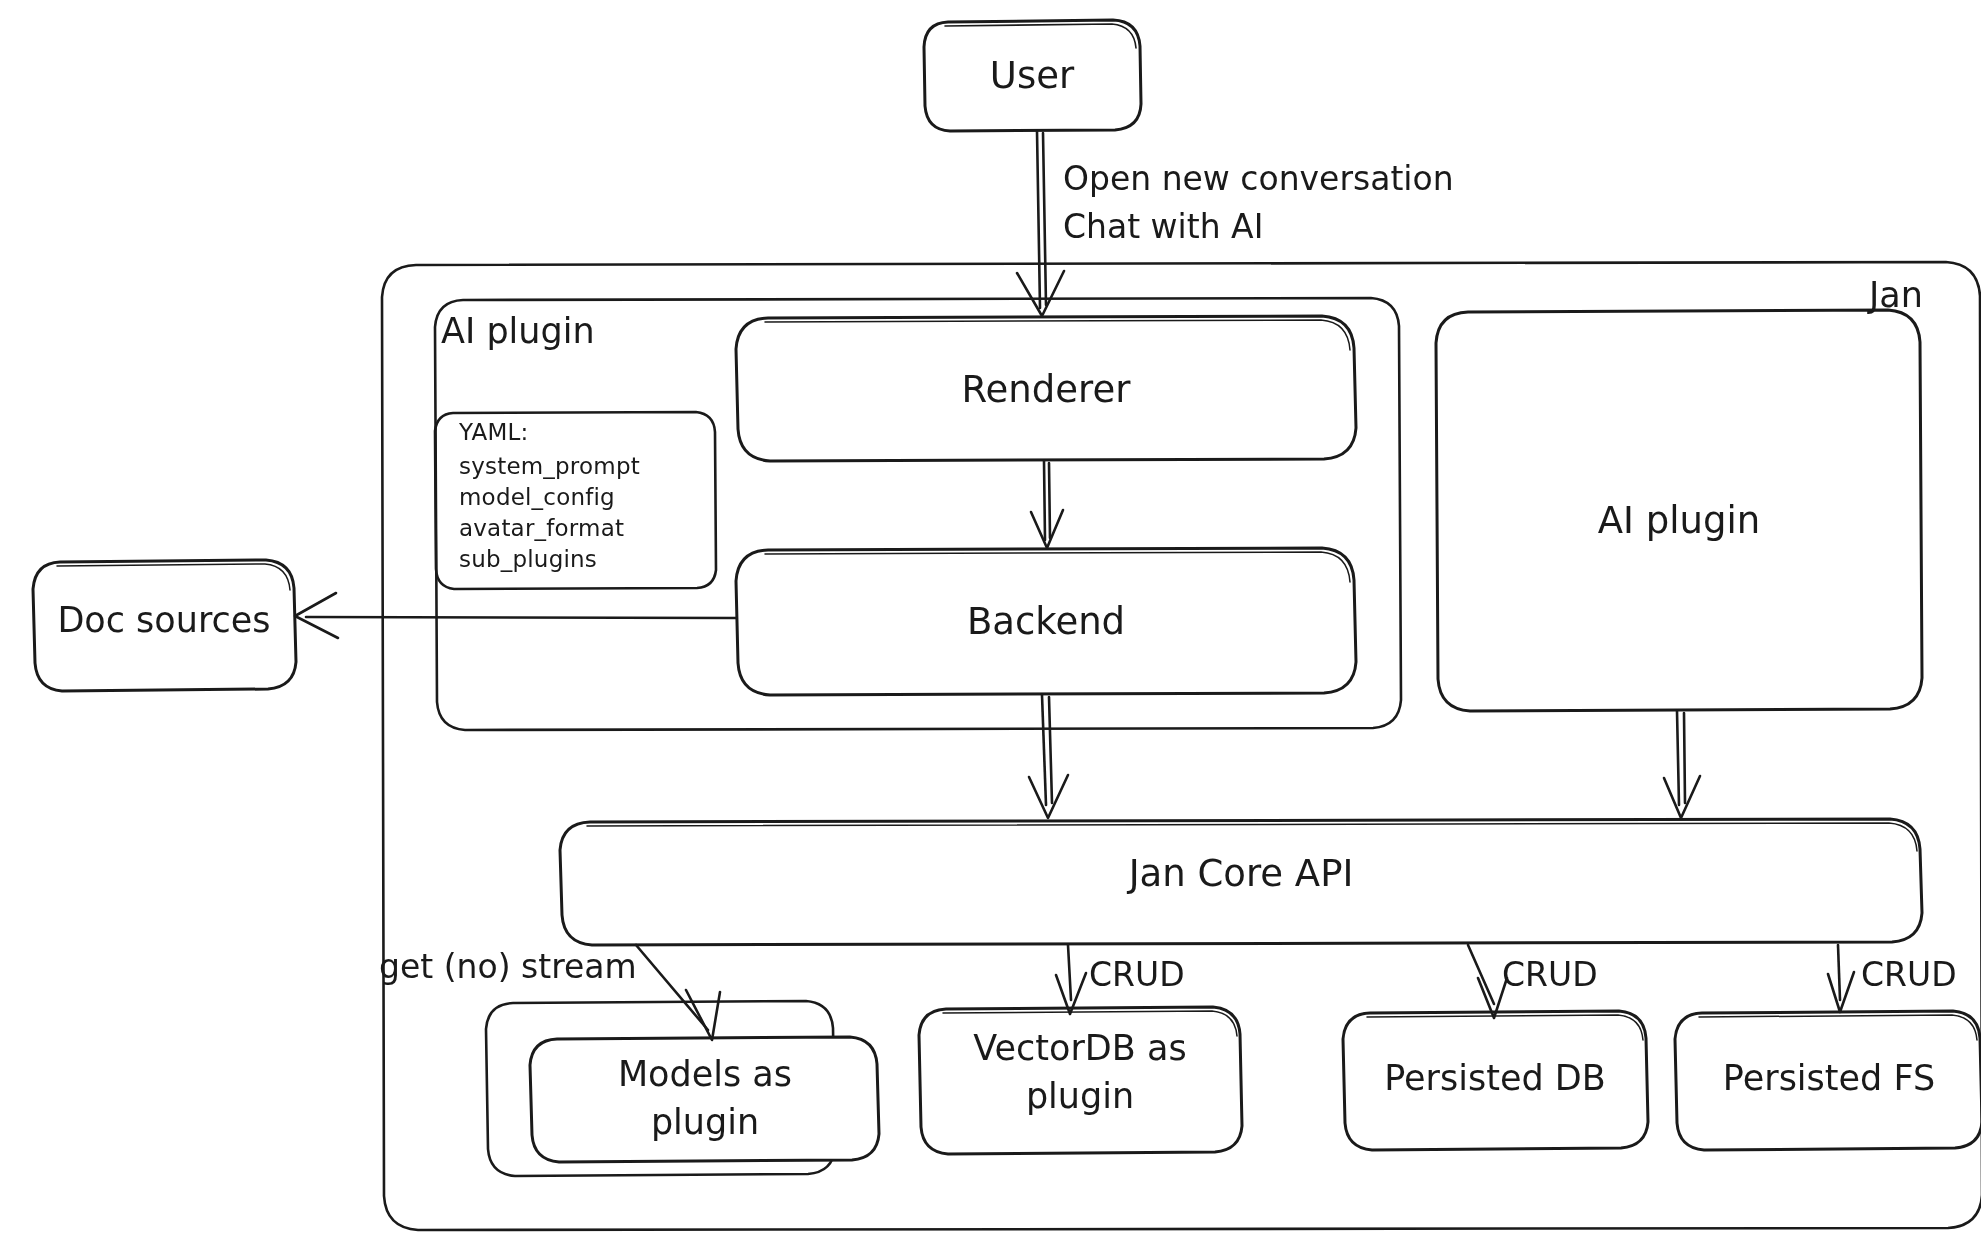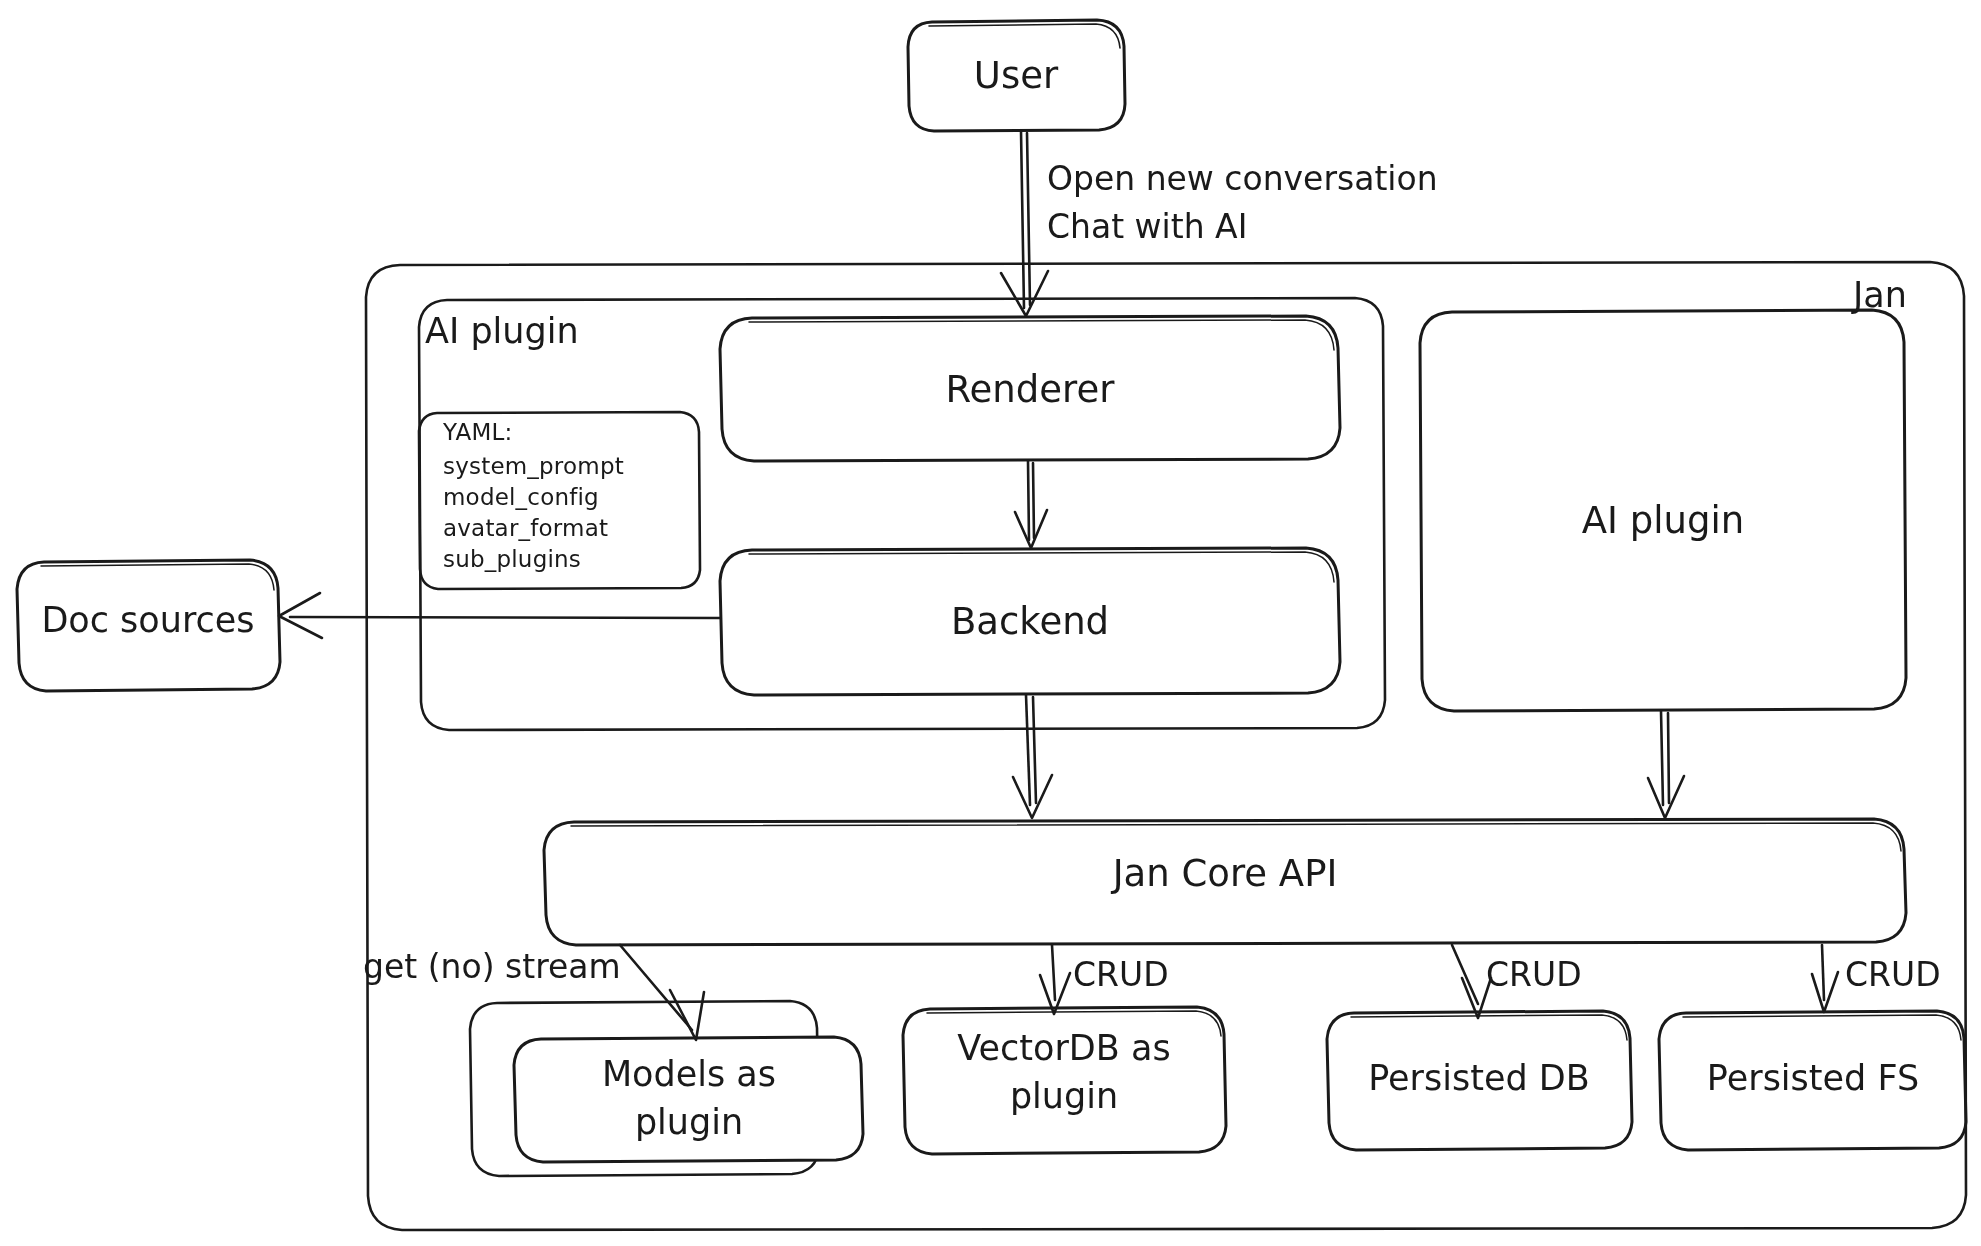--- a/index.html
+++ b/index.html
@@ -10,20 +10,21 @@
   body {
     width: 1981px;
     height: 1246px;
     overflow: hidden;
     font-family: "DejaVu Sans", sans-serif;
   }
   #diagram-root {
     position: relative;
     width: 1619px;
     height: 1246px;
+    padding-left: 16px;
   }
   svg#diagram {
     display: block;
     width: 1981px;
     height: 1246px;
   }
   .shape {
     fill: none;
     stroke: #1a1a1a;
     stroke-linecap: round;

